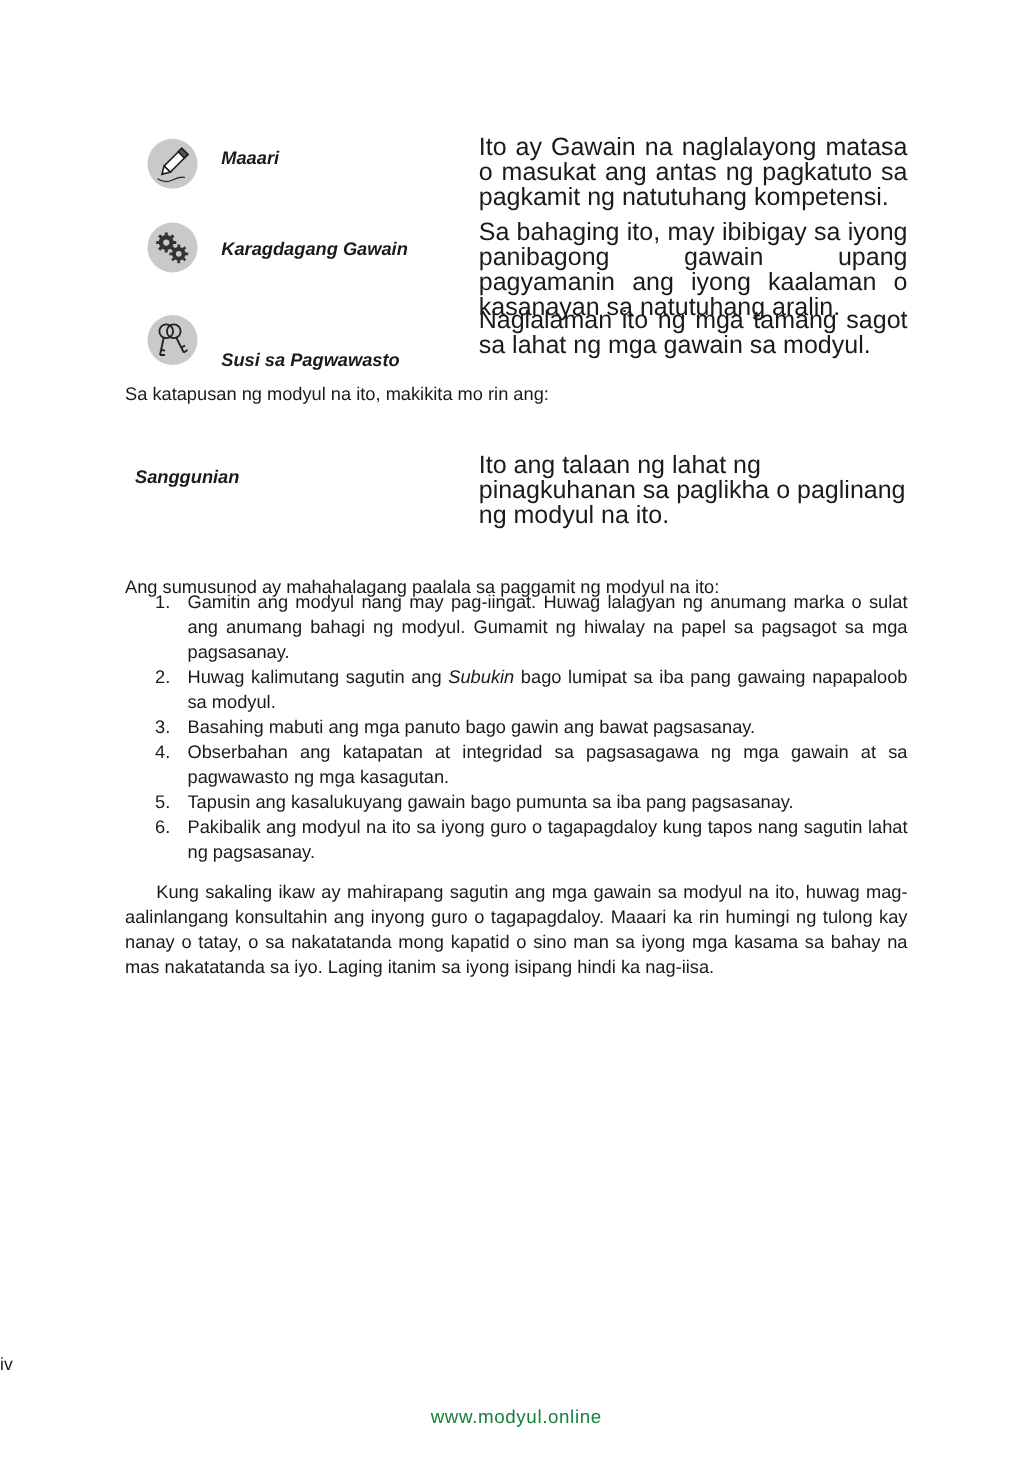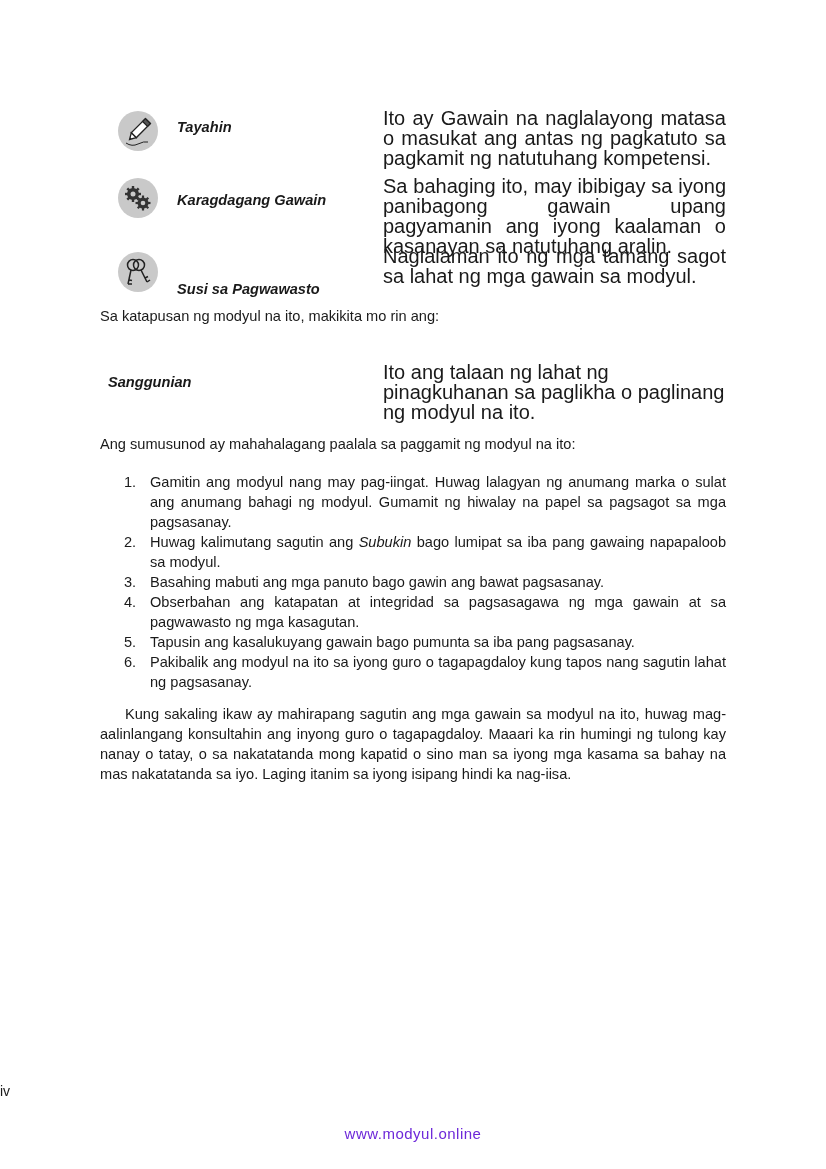--- a/index.html
+++ b/index.html
@@ -31,41 +31,41 @@
   ol.rules {
     position: absolute; left: 100px; top: 472px; width: 626px; margin: 0; padding: 0;
     list-style: none; font-size: 14.6px; line-height: 20px;
   }
   ol.rules li { position: relative; padding-left: 50px; text-align: justify; }
   ol.rules li .num { position: absolute; left: 24px; top: 0; }
 
   .footer-page { position: absolute; top: 1083px; left: 0; width: 826px; font-size: 14px; }
   .watermark {
     position: absolute; top: 1125px; left: 0; width: 826px; text-align: center;
-    font-size: 15px; color: #6d28d9; letter-spacing: 0.5px;
+    font-size: 15px; color: #15803d; letter-spacing: 0.5px;
   }
 </style>
 </head>
 <body>
 
 <div class="page">
 
   <div class="row" style="top:110px;">
     <div class="icon-circle" style="top:1px;">
       <svg viewBox="0 0 40 40">
         <g transform="rotate(45 20 20)">
           <rect x="16.5" y="6" width="7" height="20" fill="#ffffff" stroke="#222" stroke-width="1.3"></rect>
           <rect x="16.5" y="6" width="7" height="4" fill="#555" stroke="#222" stroke-width="1.3"></rect>
           <polygon points="16.5,26 23.5,26 20,32" fill="#ffffff" stroke="#222" stroke-width="1.3"></polygon>
           <polygon points="19,30 21,30 20,32" fill="#222"></polygon>
         </g>
         <path d="M8 32 Q 14 36 20 33 T 30 31" fill="none" stroke="#222" stroke-width="1"></path>
       </svg>
     </div>
-    <div class="term" style="left:177px; top:9px;">Tayahin</div>
+    <div class="term" style="left:177px; top:9px;">Maaari</div>
     <div class="desc" style="top:-2px;">Ito ay Gawain na naglalayong matasa o masukat ang antas ng pagkatuto sa pagkamit ng natutuhang kompetensi.</div>
   </div>
 
   <div class="row" style="top:178px;">
     <div class="icon-circle" style="top:0px;">
       <svg viewBox="0 0 40 40">
         <g fill="#333">
           <circle cx="15" cy="16" r="6"></circle>
           <g stroke="#333" stroke-width="2.4">
             <line x1="15" y1="8" x2="15" y2="24"></line>
@@ -108,21 +108,21 @@
     <div class="desc" style="top:-2px;">Naglalaman ito ng mga tamang sagot sa lahat ng mga gawain sa modyul.</div>
   </div>
 
   <div class="para" style="top:306px;">Sa katapusan ng modyul na ito, makikita mo rin ang:</div>
 
   <div class="row" style="top:362px;">
     <div class="term" style="left:108px; top:12px;">Sanggunian</div>
     <div class="desc" style="top:0px; text-align:left;">Ito ang talaan ng lahat ng pinagkuhanan sa paglikha o paglinang ng modyul na ito.</div>
   </div>
 
-  <div class="para" style="top:434px;">Ang sumusunod ay mahahalagang paalala sa paggamit ng modyul na ito:</div>
+  <div class="para" style="top:460px;">Ang sumusunod ay mahahalagang paalala sa paggamit ng modyul na ito:</div>
 
   <ol class="rules">
     <li>
       <span class="num">1.</span>
       <span>Gamitin ang modyul nang may pag-iingat. Huwag lalagyan ng anumang marka o sulat ang anumang bahagi ng modyul. Gumamit ng hiwalay na papel sa pagsagot sa mga pagsasanay.</span>
     </li>
     <li>
       <span class="num">2.</span>
       <span>Huwag kalimutang sagutin ang </span><em>Subukin</em><span> bago lumipat sa iba pang gawaing napapaloob sa modyul.</span>
     </li>

